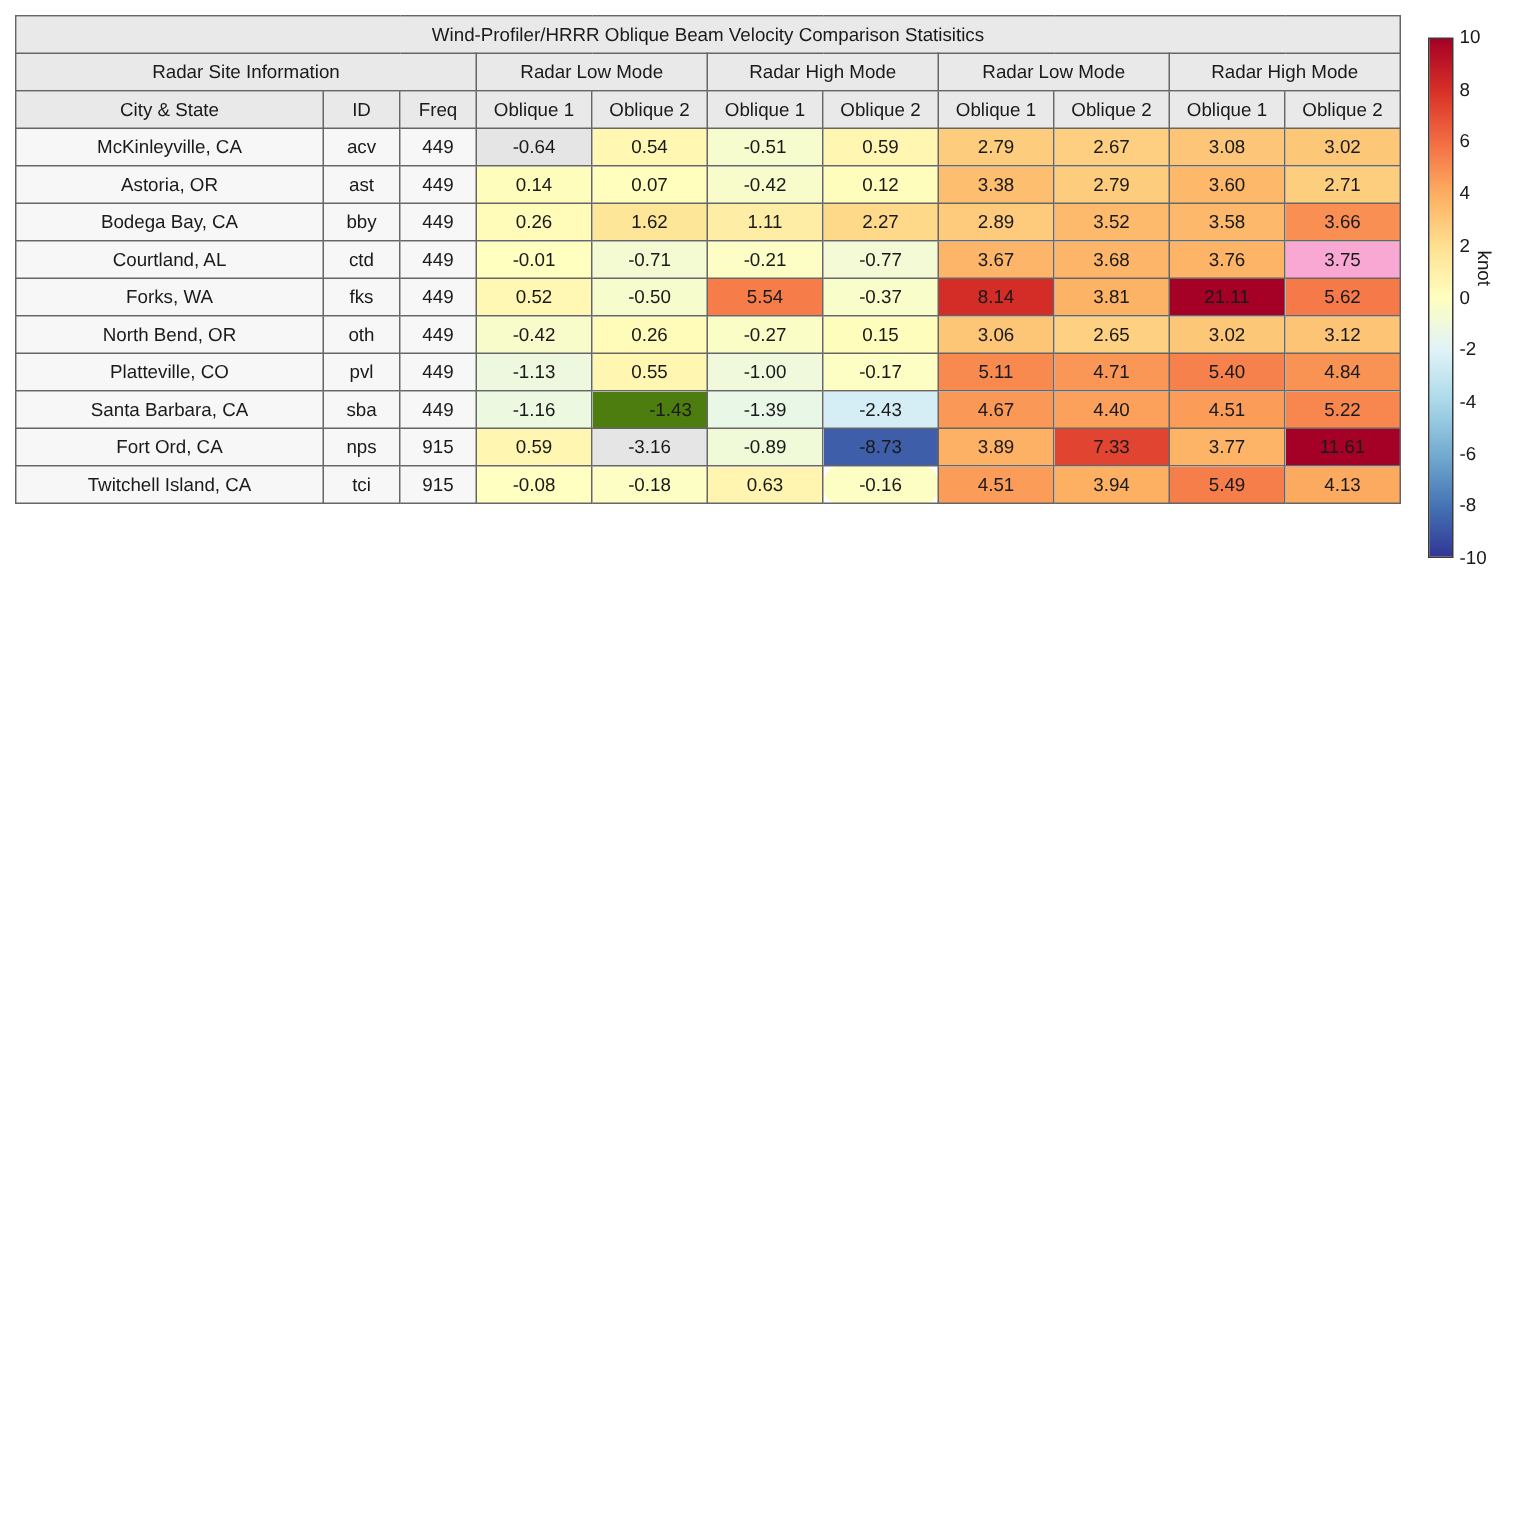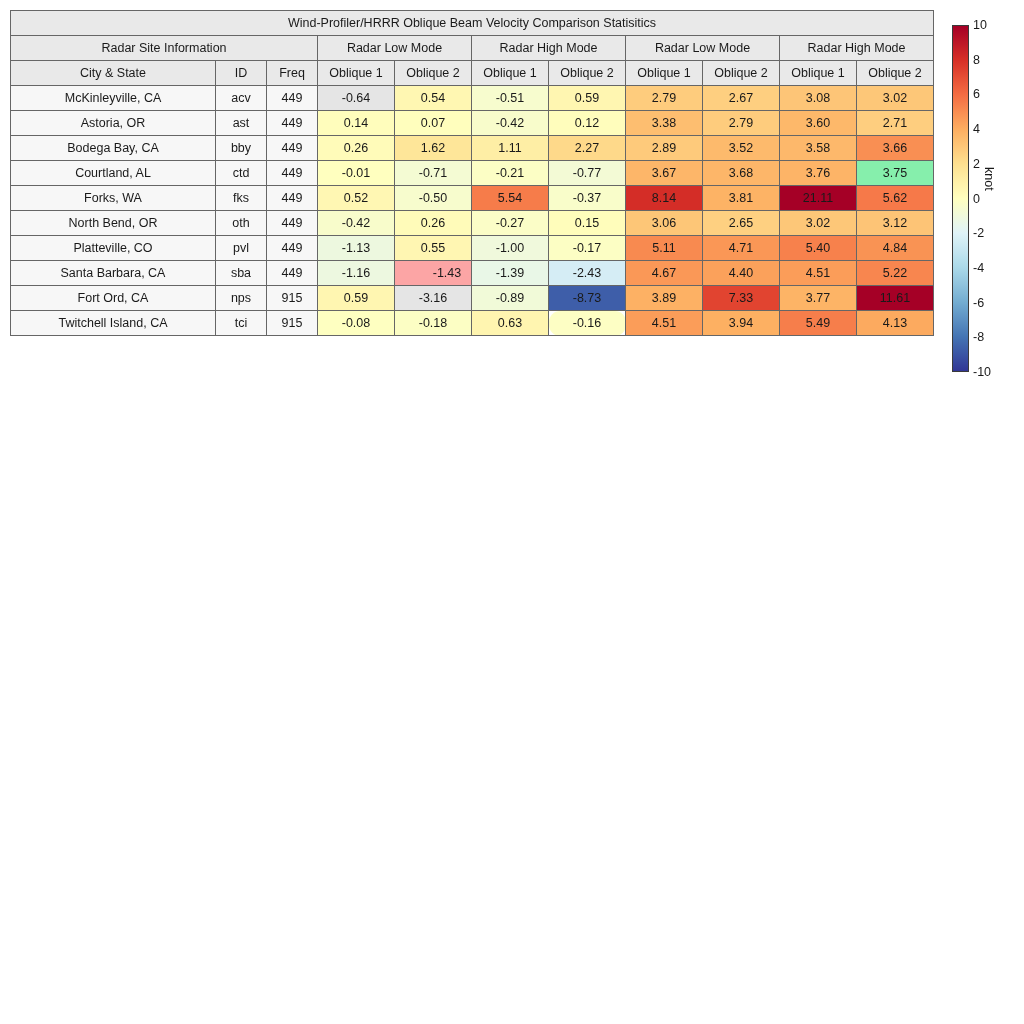--- a/index.html
+++ b/index.html
@@ -195,21 +195,21 @@
           <td class="site-cell">Courtland, AL</td>
           <td class="site-cell">ctd</td>
           <td class="site-cell">449</td>
           <td class="data-cell" style="background: rgb(255, 255, 191);">-0.01</td>
           <td class="data-cell" style="background: rgb(244, 251, 211);">-0.71</td>
           <td class="data-cell" style="background: rgb(252, 254, 197);">-0.21</td>
           <td class="data-cell" style="background: rgb(243, 250, 213);">-0.77</td>
           <td class="data-cell" style="background: rgb(253, 182, 105);">3.67</td>
           <td class="data-cell" style="background: rgb(253, 182, 105);">3.68</td>
           <td class="data-cell" style="background: rgb(253, 180, 103);">3.76</td>
-          <td class="data-cell" style="background: #86efac;">3.75</td>
+          <td class="data-cell" style="background: #f9a8d4;">3.75</td>
         </tr>
         <tr>
           <td class="site-cell">Forks, WA</td>
           <td class="site-cell">fks</td>
           <td class="site-cell">449</td>
           <td class="data-cell" style="background: rgb(255, 247, 179);">0.52</td>
           <td class="data-cell" style="background: rgb(247, 252, 205);">-0.50</td>
           <td class="data-cell" style="background: rgb(246, 124, 74);">5.54</td>
           <td class="data-cell" style="background: rgb(249, 253, 202);">-0.37</td>
           <td class="data-cell" style="background: rgb(212, 45, 39);">8.14</td>
@@ -241,21 +241,21 @@
           <td class="data-cell" style="background: rgb(248, 138, 80);">5.11</td>
           <td class="data-cell" style="background: rgb(250, 151, 86);">4.71</td>
           <td class="data-cell" style="background: rgb(247, 129, 76);">5.40</td>
           <td class="data-cell" style="background: rgb(249, 147, 84);">4.84</td>
         </tr>
         <tr>
           <td class="site-cell">Santa Barbara, CA</td>
           <td class="site-cell">sba</td>
           <td class="site-cell">449</td>
           <td class="data-cell" style="background: rgb(237, 248, 224);">-1.16</td>
-          <td class="data-cell" style="background: #fca5a5; padding-left: 28px;">-1.43</td>
+          <td class="data-cell" style="background: #4d7c0f; padding-left: 28px;">-1.43</td>
           <td class="data-cell" style="background: rgb(233, 247, 231);">-1.39</td>
           <td class="data-cell" style="background: rgb(213, 237, 245);">-2.43</td>
           <td class="data-cell" style="background: rgb(250, 152, 87);">4.67</td>
           <td class="data-cell" style="background: rgb(251, 161, 91);">4.40</td>
           <td class="data-cell" style="background: rgb(251, 157, 89);">4.51</td>
           <td class="data-cell" style="background: rgb(248, 134, 79);">5.22</td>
         </tr>
         <tr>
           <td class="site-cell">Fort Ord, CA</td>
           <td class="site-cell">nps</td>

